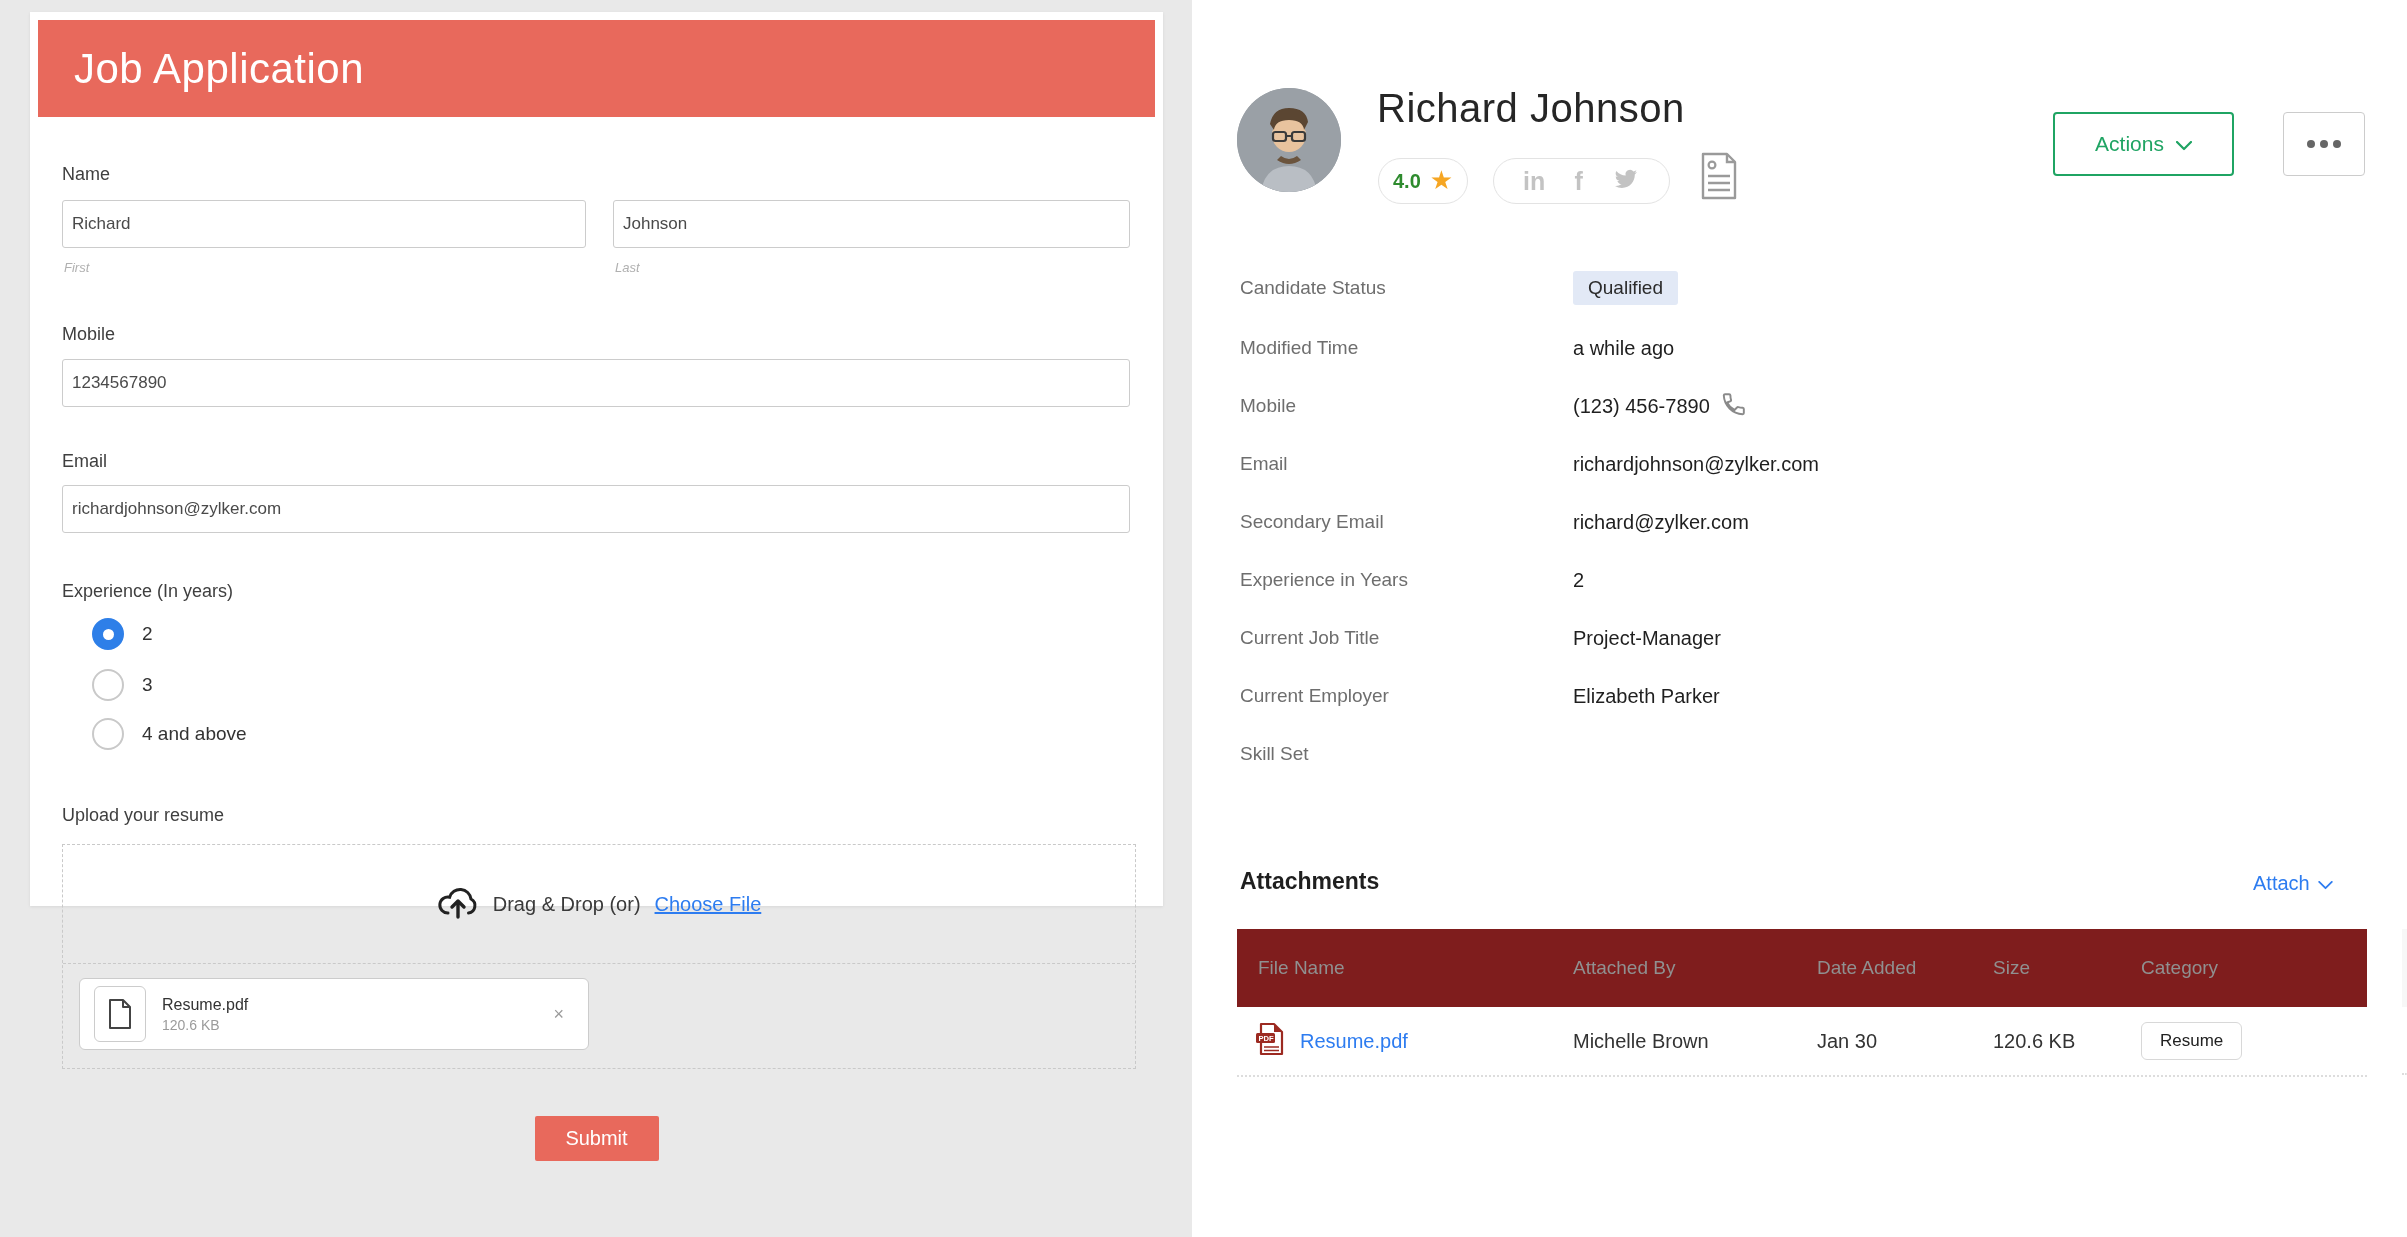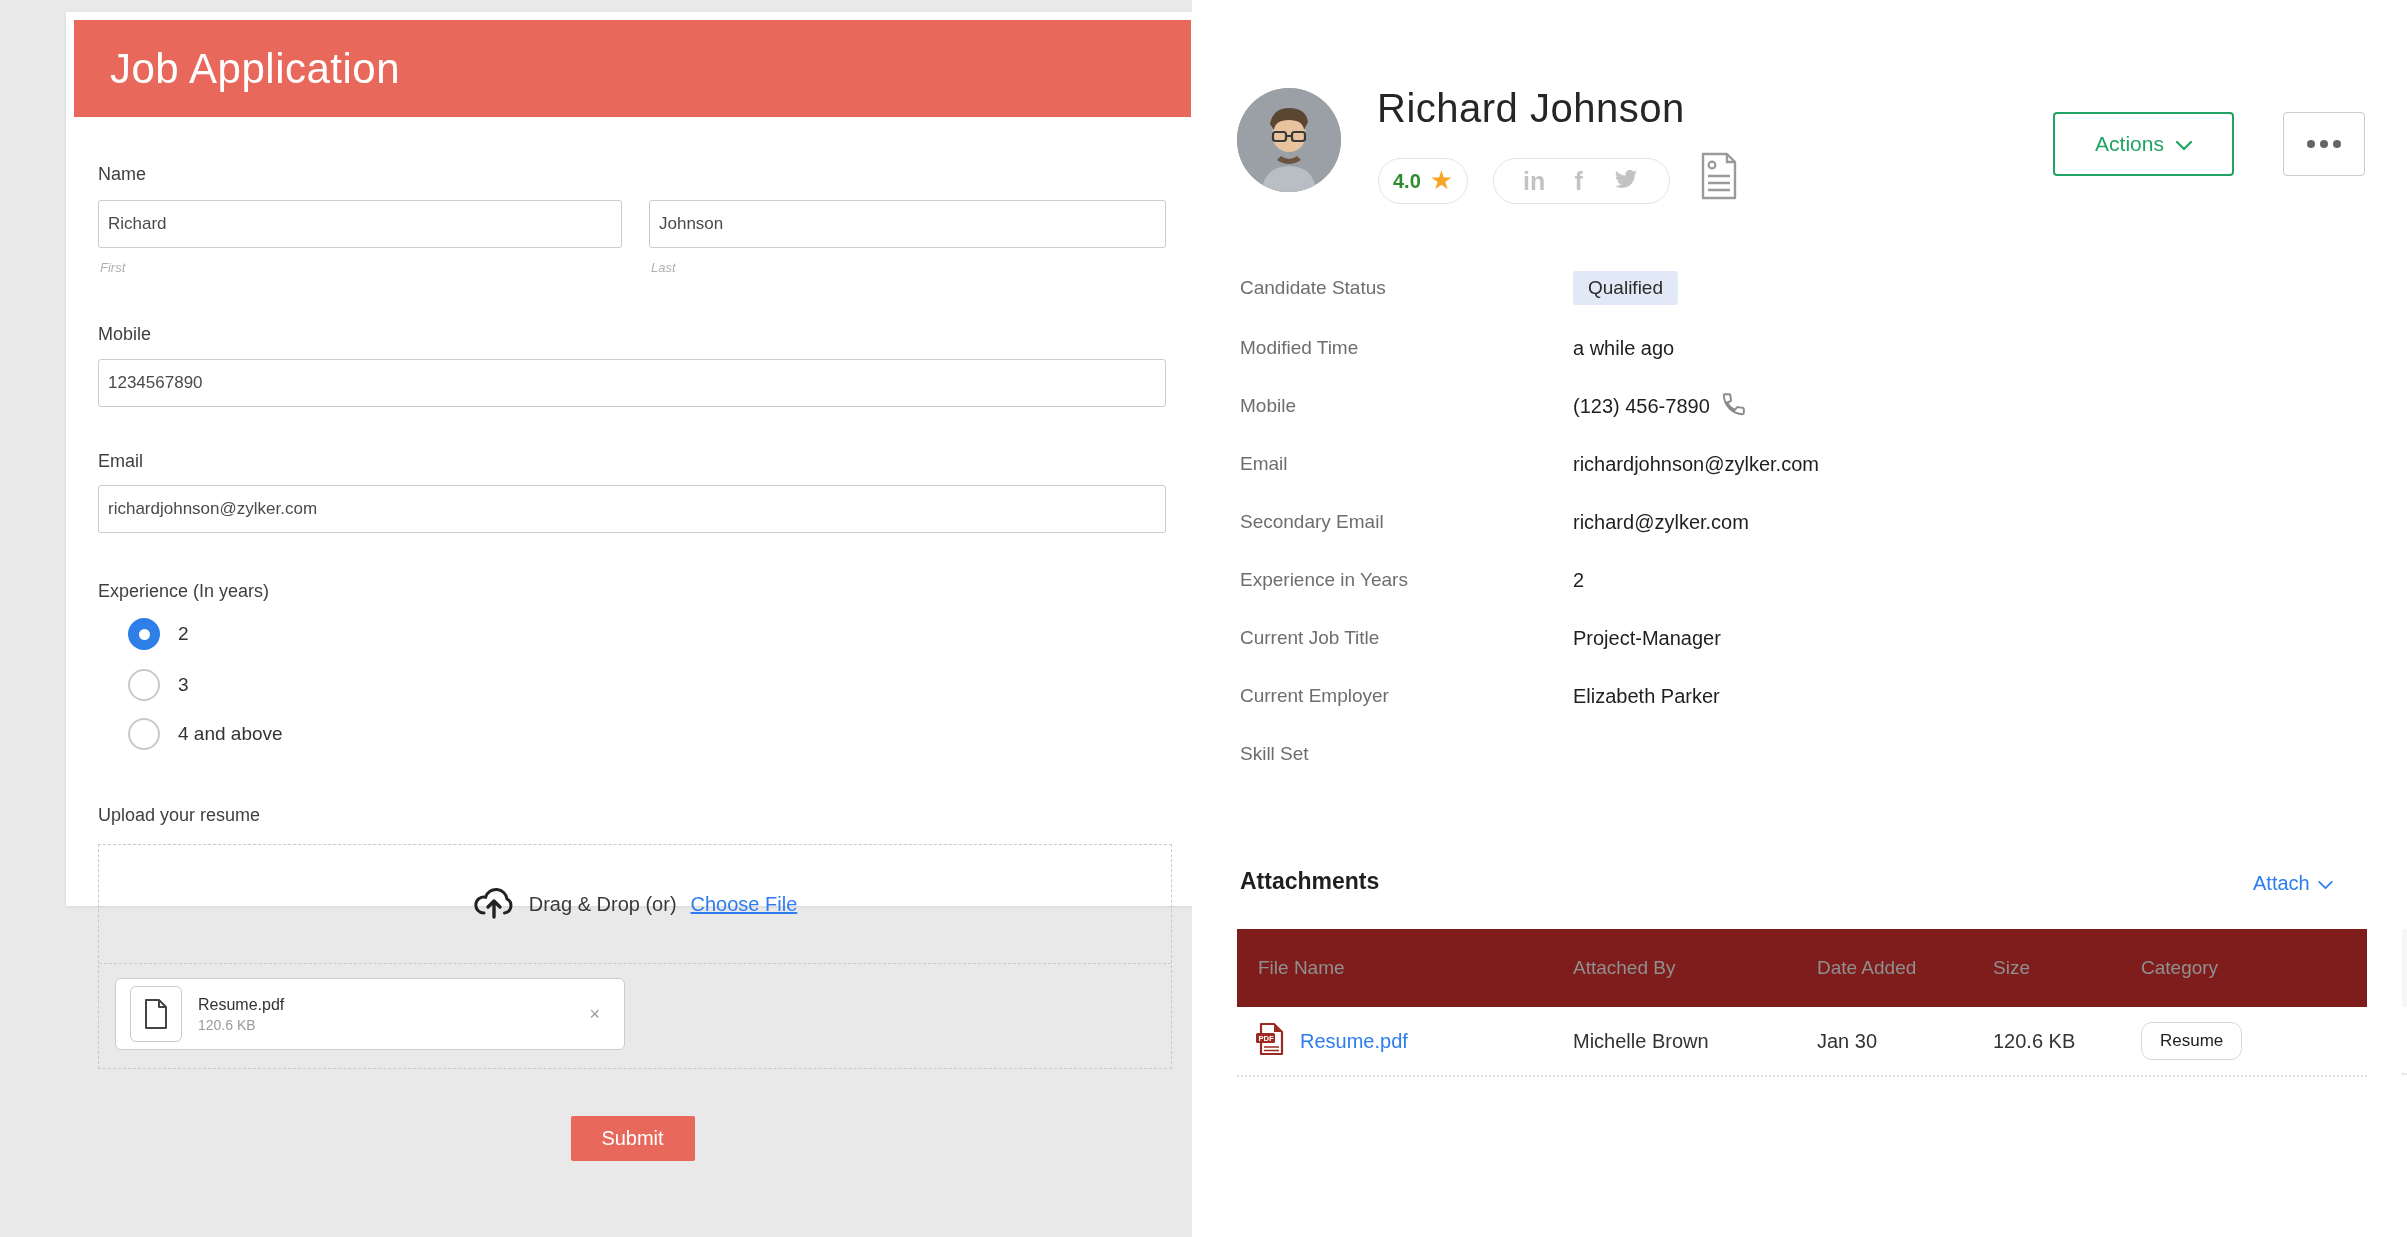--- a/index.html
+++ b/index.html
@@ -1,21 +1,21 @@
 <!DOCTYPE html>
 <html style="--c-accent: #e8695c; --c-radioBlue: #2e7fe8; --c-linkBlue: #2d7cf0; --c-actionGreen: #1fa463; --c-ratingGreen: #2e8b2e; --c-starGold: #f6a623; --c-pdfRed: #9c2a21; --c-badgeBg: #e2e9f6;"><head>
 <meta charset="utf-8">
 <style>
   html,body{margin:0;padding:0;background:#fff;}
   *{box-sizing:border-box;font-family:"Liberation Sans", sans-serif;}
   .stage{position:relative;width:2407px;height:1237px;overflow:hidden;background:#fff;}
 
   
   .left-region{position:absolute;left:0;top:0;width:1192px;height:1237px;background:#e9e9e9;}
-  .card{position:absolute;left:30px;top:12px;width:1133px;height:894px;background:#fff;box-shadow:0 1px 3px rgba(0,0,0,.08);margin-left:36px;}
+  .card{position:absolute;left:30px;top:12px;width:1133px;height:894px;background:#fff;box-shadow:0 1px 3px rgba(0,0,0,.08);}
   .card-header{position:absolute;left:8px;top:8px;right:8px;height:97px;background:var(--c-accent,#e8695c);display:flex;align-items:center;}
   .card-title{color:#fff;font-size:42px;font-weight:500;padding-left:36px;letter-spacing:.5px;}
 
   .flabel{position:absolute;font-size:18px;color:#3f3f3f;}
   .tinput{position:absolute;height:48px;border:1px solid #ccc;border-radius:3px;background:#fff;color:#4a4a4a;font-size:17px;padding:0 9px;outline:none;}
   .sublabel{position:absolute;font-size:13px;font-style:italic;color:#b0b0b0;}
 
   .radio-row{position:absolute;left:62px;display:flex;align-items:center;height:34px;cursor:pointer;}
   .radio{width:32px;height:32px;border-radius:50%;border:2px solid #c9c9c9;background:#fff;flex:0 0 auto;position:relative;}
   .radio.checked{background:var(--c-radioBlue,#2e7fe8);border-color:var(--c-radioBlue,#2e7fe8);}
@@ -61,21 +61,21 @@
   .attach-link{position:absolute;left:1061px;top:872px;display:flex;align-items:center;gap:8px;color:var(--c-linkBlue,#2d7cf0);font-size:20px;cursor:pointer;}
 
   .att-table{position:absolute;left:45px;top:929px;width:1130px;}
   .t-head{display:grid;grid-template-columns:336px 244px 176px 148px auto;height:78px;background:#7f1d1d;align-items:center;}
   .t-head > div{font-size:19px;color:#909090;}
   .t-head > div:first-child{padding-left:21px;}
   .t-row{display:grid;grid-template-columns:336px 244px 176px 148px auto;height:70px;align-items:center;border-bottom:2px dotted #ddd;}
   .t-row > div{font-size:20px;color:#333;}
   .file-cell{display:flex;align-items:center;gap:16px;padding-left:18px;}
   .file-link{color:var(--c-linkBlue,#2d7cf0);cursor:pointer;}
-  .cat-chip{display:inline-block;border:1px solid #d8d8d8;border-radius:11px;padding:8px 18px;font-size:17px;color:#222;background:#fff;}
+  .cat-chip{display:inline-block;border:1px solid #d8d8d8;border-radius:6px;padding:8px 18px;font-size:17px;color:#222;background:#fff;}
 
   .sliver-head{position:absolute;left:1210px;top:929px;width:5px;height:78px;background:#f7f7f7;}
   .sliver-dots{position:absolute;left:1210px;top:1073px;width:5px;border-bottom:2px dotted #ddd;}
 </style>
 </head>
 <body>
 
 <div class="stage">
 
   <div class="left-region">

